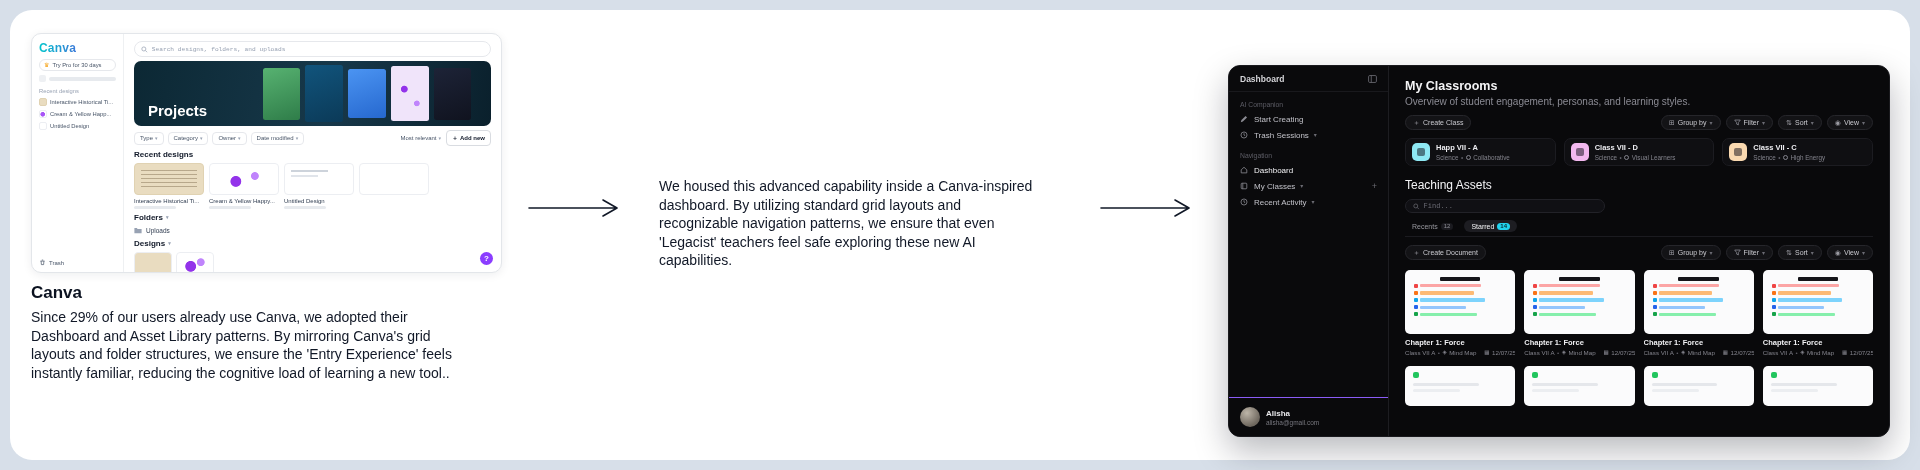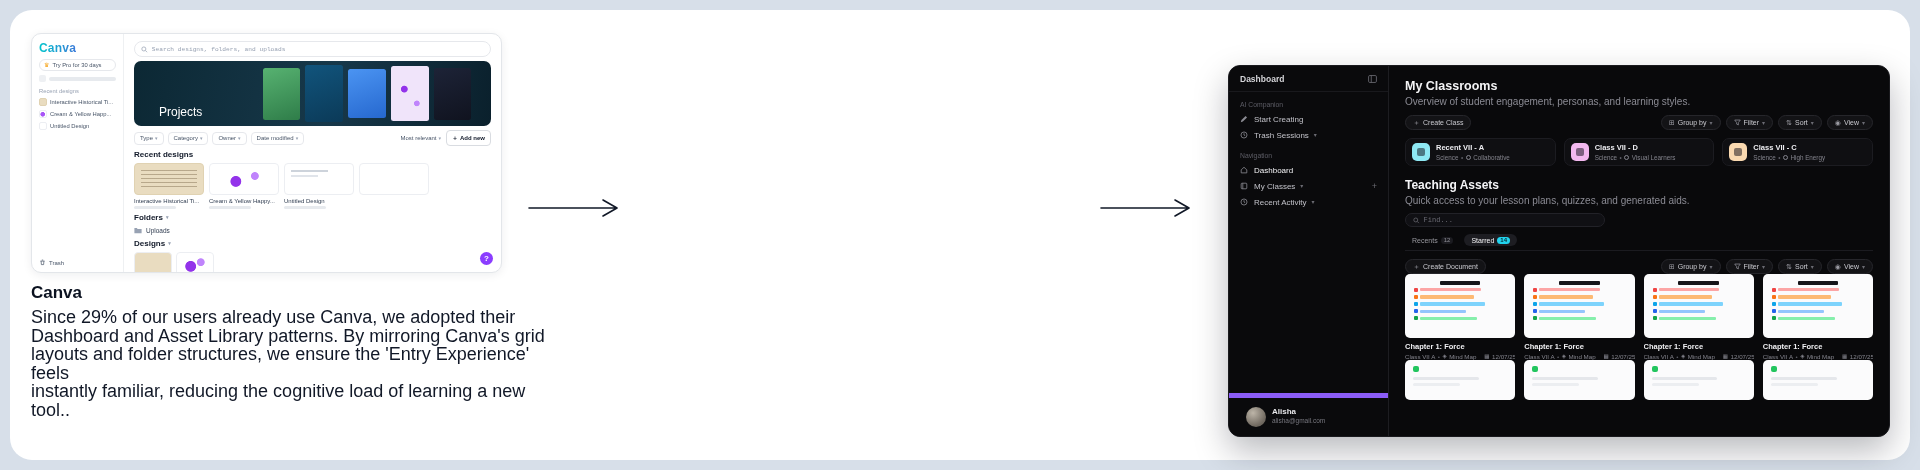--- a/index.html
+++ b/index.html
@@ -31,21 +31,21 @@
   .flow8 { background:#fff; background-image:radial-gradient(circle at 45% 55%, #a855f7 2px, transparent 2.6px); }
   .whitecard { background:#fff; }
   .cv-trash { margin-top:auto; display:flex; gap:3px; align-items:center; font-size:6px; color:#475467; }
   .cv-main { flex:1; min-width:0; padding:7px 10px 0; display:flex; flex-direction:column; gap:4px; position:relative; }
   .cv-search { height:16px; flex:none; border:1px solid #e6e8ec; border-radius:8px; display:flex; align-items:center; gap:4px; padding:0 6px; color:#98a2b3; }
   .ghost-in { border:0; background:transparent; outline:none; color:inherit; font-family:Liberation Mono, monospace; width:100%; }
   .ghost-in::placeholder { color:inherit; opacity:1; }
   .cv-search .ghost-in { font-size:6.2px; }
   .cv-banner { height:65px; flex:none; border-radius:7px; position:relative; overflow:hidden;
     background:linear-gradient(100deg,#0c2834,#17384a 55%,#0a202c); }
-  .cv-banner .bn-title { position:absolute; left:25px; bottom:7px; color:#fff; font-size:12px; font-weight:400; }
+  .cv-banner .bn-title { position:absolute; left:14px; bottom:7px; color:#fff; font-size:15px; font-weight:700; }
   .bt { position:absolute; border-radius:2.5px; }
   .bt1 { left:36%; top:10%; height:80%; width:10.5%; background:linear-gradient(160deg,#57b271,#2f7d49); }
   .bt2 { left:48%; top:6%;  height:88%; width:10.5%; background:linear-gradient(160deg,#11547c,#0b3a58); }
   .bt3 { left:60%; top:12%; height:76%; width:10.5%; background:linear-gradient(160deg,#4b94f2,#2668cf); }
   .bt4 { left:72%; top:8%;  height:84%; width:10.5%; background:#f0e4fa;
     background-image:radial-gradient(circle at 35% 42%, #9333ea 3px, transparent 3.8px),
                      radial-gradient(circle at 68% 68%, #c084fc 2.5px, transparent 3.2px); }
   .bt5 { left:84%; top:10%; height:80%; width:10.5%; background:linear-gradient(160deg,#1d2337,#10131f); }
   .cv-filters { display:flex; align-items:center; gap:4px; flex:none; }
   .cv-chip { display:flex; align-items:center; gap:2px; border:1px solid #e6e8ec; border-radius:4px; padding:2.5px 5px; font-size:6px; color:#475467; white-space:nowrap; }
@@ -68,42 +68,42 @@
   .cv-card .t { margin-top:3px; font-size:6px; color:#344054; white-space:nowrap; overflow:hidden; text-overflow:ellipsis; }
   .cv-card .m { margin-top:2px; height:3px; width:60%; background:#e7eaee; border-radius:2px; }
   .cv-folder { display:flex; align-items:center; gap:4px; font-size:6.5px; color:#344054; padding:1px 0; flex:none; }
   .cv-folder .fic { color:#98a2b3; display:flex; }
   .cv-designs { display:flex; gap:4px; flex:none; }
   .cv-dthumb { width:38px; height:25px; border:1px solid #eceef2; border-radius:4px; }
   .cv-help { position:absolute; right:8px; bottom:7px; width:13px; height:13px; border-radius:50%; background:#8b3dff; color:#fff; font-size:8px; font-weight:700; display:flex; align-items:center; justify-content:center; }
 
   
   .cap-title { position:absolute; left:31px; top:283px; font-size:17px; font-weight:700; color:#0b1220; }
-  .cap-body  { position:absolute; left:31px; top:308px; width:520px; font-size:18px; line-height:18.6px; color:#111827; white-space:pre-line; }
+  .cap-body  { position:absolute; left:31px; top:308px; width:520px; font-size:14px; line-height:18.6px; color:#111827; white-space:pre-line; }
   .note { position:absolute; left:659px; top:177px; width:460px; }
   .note-title { font-size:14.5px; font-weight:700; color:#0b1220; margin-bottom:7px; }
   .note-body { font-size:14px; line-height:18.6px; color:#111827; white-space:pre-line; }
   .arrow { position:absolute; top:196px; width:100px; height:24px; }
   #arrow1 { left:527px; } #arrow2 { left:1099px; }
 
   
   .dash { position:absolute; left:1228px; top:65px; width:662px; height:372px; background:#09090b;
     border:1px solid #1a1a1e; border-radius:12px; overflow:hidden; display:flex; color:#e4e4e7;
     box-shadow:0 14px 34px rgba(2,6,23,.28); }
   .db-side { width:160px; flex:none; border-right:1px solid #1d1d21; background:#0a0a0c; display:flex; flex-direction:column; }
   .db-side-head { height:26px; flex:none; padding:0 11px; display:flex; align-items:center; justify-content:space-between; border-bottom:1px solid #19191d; }
   .db-side-head .t { font-size:8.5px; font-weight:600; color:#d4d4d8; }
   .icbtn { color:#71717a; display:flex; }
   .sec { font-size:6.8px; color:#5d5d66; padding:9px 11px 3px; }
   .si { display:flex; align-items:center; gap:5px; padding:3.5px 11px; font-size:8px; color:#c2c2c9; }
   .si .ic { width:9px; color:#8b8b93; display:flex; flex:none; }
   .si.active { color:#f0f0f3; }
   .chev2 { font-size:6px; color:#6b6b73; line-height:1; }
   .si .plus { margin-left:auto; color:#6b6b73; font-size:9px; line-height:1; }
-  .db-user { margin-top:auto; padding:9px 17px; display:flex; gap:6px; border-top:5px solid #8b5cf6; }
+  .db-user { margin-top:auto; padding:9px 11px; display:flex; align-items:center; gap:6px; border-top:1px solid #8b5cf6; }
   .db-ava { width:20px; height:20px; border-radius:50%; flex:none; background:radial-gradient(circle at 35% 30%, #bdb5a8, #6e675e 70%); }
   .db-user .n { font-size:8px; color:#e7e7ea; font-weight:600; }
   .db-user .e { font-size:6.5px; color:#77777f; margin-top:1px; }
 
   .db-main { flex:1; min-width:0; padding:13px 16px 0; display:flex; flex-direction:column; }
   .db-title { font-size:12.5px; font-weight:600; color:#f4f4f6; }
   .db-sub { margin-top:3px; font-size:10px; color:#8b8b94; }
   .row-sb { display:flex; align-items:center; justify-content:space-between; margin-top:8px; }
   .pills { display:flex; gap:5px; }
   .pill { display:inline-flex; align-items:center; gap:3px; height:15px; padding:0 7px; border-radius:8px;
@@ -112,31 +112,31 @@
 
   .cls-grid { margin-top:8px; display:grid; grid-template-columns:repeat(3,1fr); gap:5px 8px; }
   .cls-card { display:flex; align-items:center; gap:6px; padding:4px 6px; border-radius:7px; background:#0f0f12; border:1px solid #1c1c21; min-width:0; }
   .cls-ico { width:18px; height:18px; border-radius:5px; flex:none; display:flex; align-items:center; justify-content:center; }
   .cls-glyph { width:8px; height:8px; border-radius:2px; background:rgba(10,8,18,.5); }
   .cls-name { font-size:7.5px; font-weight:600; color:#ededf1; white-space:nowrap; }
   .cls-meta { margin-top:1.5px; font-size:6.3px; color:#83838c; display:flex; align-items:center; gap:2.5px; white-space:nowrap; }
   .dot { color:#5d5d66; }
   .tag-ic { width:5px; height:5px; border-radius:50%; border:1px solid #83838c; flex:none; }
 
-  .db-h2 { margin-top:12px; font-size:12px; font-weight:700; color:#f4f4f6; }
+  .db-h2 { margin-top:12px; font-size:12px; font-weight:400; color:#f4f4f6; }
   .db-search { margin-top:7px; width:200px; height:14px; border-radius:8px; background:#101014; border:1px solid #222228;
     display:flex; align-items:center; gap:4px; padding:0 7px; color:#6c6c75; }
   .db-search .ghost-in { font-size:7px; }
   .tabs { margin-top:7px; display:flex; align-items:center; gap:4px; border-bottom:1px solid #1b1b20; padding-bottom:4px; }
   .tab { display:flex; align-items:center; gap:3px; font-size:7px; color:#98989f; padding:2.5px 7px; border-radius:8px; }
   .tab .cnt { font-size:6px; background:#1b1b20; color:#8e8e96; border-radius:6px; padding:.5px 3px; }
   .tab.active { background:#1d1d22; color:#f4f4f6; }
   .tab.active .cnt { background:#22d3ee; color:#062a31; font-weight:700; }
 
-  .doc-grid { display:grid; grid-template-columns:repeat(4,1fr); gap:9px; }
+  .doc-grid { margin-top:10px; display:grid; grid-template-columns:repeat(4,1fr); gap:9px; }
   .doc { min-width:0; }
   .doc-th { height:64px; background:#fbfbfc; border-radius:5px; padding:7px 9px 5px; overflow:hidden; }
   .doc-tt { width:44%; height:3.5px; background:#15151a; border-radius:1px; margin:0 auto 3px; }
   .dr { display:flex; align-items:center; gap:2px; margin-top:3.2px; }
   .dch { width:4px; height:4px; border-radius:1px; flex:none; }
   .dbar { height:3.5px; border-radius:1px; }
   .c1 .dch{background:#ef4444}.c1 .dbar{background:#fca5a5;width:66%}
   .c2 .dch{background:#f97316}.c2 .dbar{background:#fdba74;width:58%}
   .c3 .dch{background:#0ea5e9}.c3 .dbar{background:#7dd3fc;width:70%}
   .c4 .dch{background:#2563eb}.c4 .dbar{background:#93c5fd;width:50%}
@@ -286,20 +286,25 @@
 <div class="cap-body">Since 29% of our users already use Canva, we adopted their
 Dashboard and Asset Library patterns. By mirroring Canva's grid
 layouts and folder structures, we ensure the 'Entry Experience' feels
 instantly familiar, reducing the cognitive load of learning a new tool..</div>
 
 <svg id="arrow1" class="arrow" viewBox="0 0 100 24">
   <path d="M2 12 H88 M76 4 L90 12 L76 20" fill="none" stroke="#111827" stroke-width="1.6" stroke-linecap="round" stroke-linejoin="round"></path>
 </svg>
 
 <div class="note">
+  <div class="note-body">We housed this advanced capability inside a Canva-inspired
+dashboard. By utilizing standard grid layouts and
+recognizable navigation patterns, we ensure that even
+'Legacist' teachers feel safe exploring these new AI
+capabilities.</div>
 </div>
 
 <svg id="arrow2" class="arrow" viewBox="0 0 100 24">
   <path d="M2 12 H88 M76 4 L90 12 L76 20" fill="none" stroke="#111827" stroke-width="1.6" stroke-linecap="round" stroke-linejoin="round"></path>
 </svg>
 
 <div class="dash">
   <div class="db-side">
     <div class="db-side-head">
       <span class="t">Dashboard</span>
@@ -404,21 +409,21 @@
           </span>
       </span>
     </div>
 
     <div class="cls-grid">
       <div class="cls-card">
         <span class="cls-ico" style="background: rgb(142, 232, 243);">
             <span class="cls-glyph"></span>
           </span>
         <span style="min-width:0">
-          <div class="cls-name">Recent VII - A</div>
+          <div class="cls-name">Happ VII - A</div>
           <div class="cls-meta">
               <span>Science</span>
               <span class="dot">•</span>
               <span class="tag-ic"></span>
               <span>Collaborative</span>
             </div>
         </span>
       </div>
       <div class="cls-card">
         <span class="cls-ico" style="background: rgb(243, 184, 239);">
@@ -444,21 +449,20 @@
               <span>Science</span>
               <span class="dot">•</span>
               <span class="tag-ic"></span>
               <span>High Energy</span>
             </div>
         </span>
       </div>
     </div>
 
     <div class="db-h2">Teaching Assets</div>
-    <div class="db-sub">Quick access to your lesson plans, quizzes, and generated aids.</div>
 
     <div class="db-search">
       <svg viewBox="0 0 10 10" width="7" height="7" fill="none" stroke="currentColor" stroke-width="1.1">
           <circle cx="4.2" cy="4.2" r="3"></circle>
           <path d="M6.5 6.5L9 9"></path>
         </svg>
       <input class="ghost-in" placeholder="Find..." style="">
     </div>
 
     <div class="tabs">

